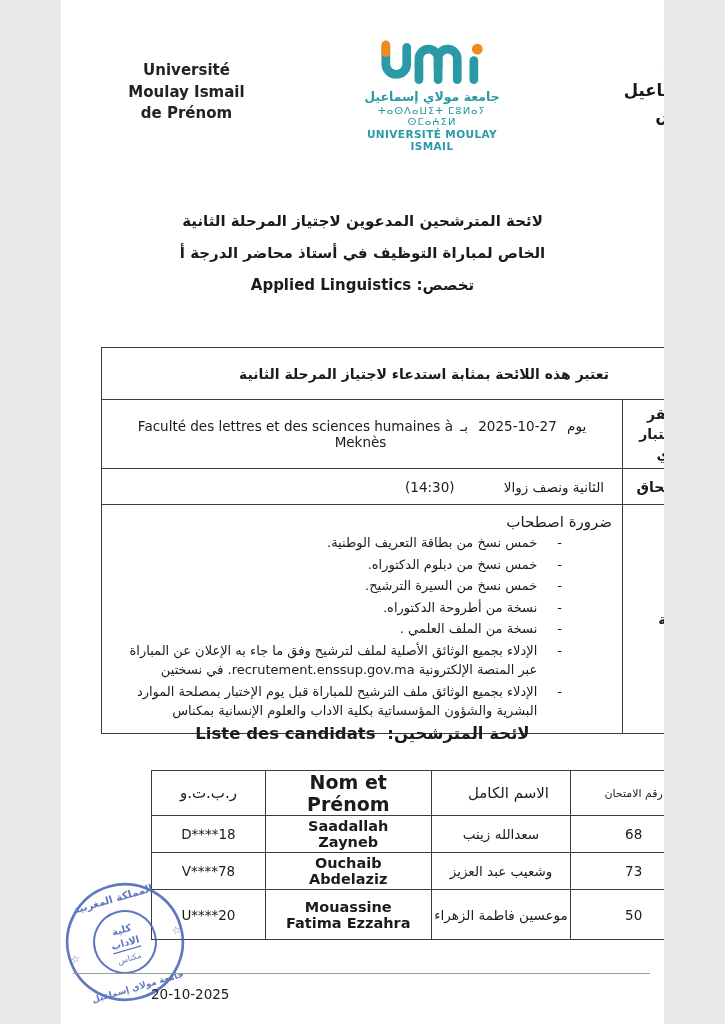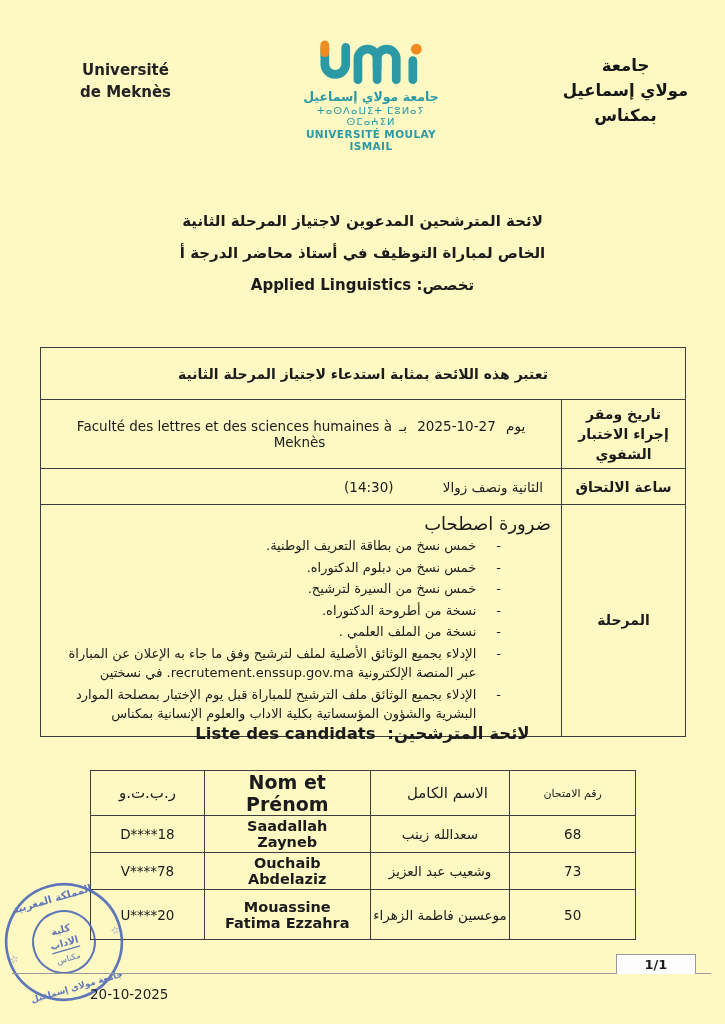--- a/index.html
+++ b/index.html
@@ -1,20 +1,20 @@
 <!DOCTYPE html>
 <html lang="ar"><head>
 <meta charset="utf-8">
 <style>
   * { margin:0; padding:0; box-sizing:border-box; }
   html,body { background:#e9e9e9; }
   body { font-family:"DejaVu Sans", sans-serif; color:#1b1b1b; }
   .page {
-    position:relative; width:725px; height:1024px; margin:0 auto;
-    background:#fef9c3; overflow:hidden;
+    position:relative; width:603px; height:1024px; margin:0 auto;
+    background:#ffffff; overflow:hidden;
   }
 
   
   .uni-left {
     position:absolute; left:38px; top:60px; width:175px;
     text-align:center; font-weight:bold; font-size:15px; line-height:21.5px; color:#222;
   }
   .logo-block { position:absolute; left:296px; top:40px; width:150px; text-align:center; }
   .logo-word { display:block; margin:0 auto; }
   .logo-ar  { color:#2b9aa6; font-size:12.5px; font-weight:bold; direction:rtl; margin-top:1px; }
@@ -39,21 +39,21 @@
   .info-table td { border:1.6px solid #3d3d3d; vertical-align:middle; }
   .info-table .banner { height:52px; text-align:center; font-weight:bold; font-size:14px; }
   .info-table .lbl { width:124px; text-align:center; font-weight:bold; font-size:14px; line-height:20px; padding:4px; }
   .info-table .val { text-align:center; padding:4px 8px; }
   .row-date { height:56px; }
   .row-time { height:36px; }
   .row-time .val { text-align:right; padding-right:18px; }
   .time-gap { margin-right:45px; }
   .date-part { margin:0 3px; }
   .notes-cell { padding:8px 8px 12px 8px; vertical-align:top; height:208px; }
-  .notes-intro { font-size:18px; padding-right:2px; }
+  .notes-intro { font-size:15px; padding-right:2px; }
   .notes-list { list-style:none; margin-top:2px; padding-right:52px; padding-left:6px; }
   .notes-list li { display:flex; gap:20px; font-size:13px; line-height:19.5px; margin-top:2px; }
   .notes-list .dash { flex:0 0 auto; }
   .lbl-notes { font-size:15px; }
 
   
   .cand-heading { position:absolute; top:724px; left:0; width:100%; text-align:center; direction:rtl; font-weight:bold; font-size:16.5px; }
   .cand-heading .fr { margin-right:6px; }
   .cand-table { position:absolute; left:90px; top:770px; width:546px; direction:rtl; }
   .cand-table td, .cand-table th { border:1.6px solid #3d3d3d; text-align:center; vertical-align:middle;margin-top:37px; }
@@ -81,21 +81,22 @@
   }
   .footer-date { position:absolute; left:90px; top:986px; font-size:13.5px; color:#1e1e1e; }
 </style>
 </head>
 <body>
 
 <div class="page">
 
   <div class="uni-left">
     <div>Université</div>
-    <div>de Meknès</div>
+    <div>Moulay Ismail</div>
+    <div>de Prénom</div>
   </div>
 
   <div class="logo-block">
     <svg class="logo-word" width="122" height="48" viewBox="0 0 140 52">
       <g fill="none" stroke="#2b9aa6" stroke-width="10" stroke-linecap="round">
         <path d="M17,7 V26 A12,12 0 0 0 41,26 V7"></path>
         <path d="M55,44 V20 A11,11 0 0 1 77,20 V44"></path>
         <path d="M77,31 V20 A11,11 0 0 1 99,20 V44"></path>
         <path d="M118,22 V44"></path>
       </g>
@@ -155,21 +156,21 @@
           <li>
                 <span class="dash">-</span>
                 <span>خمس نسخ من بطاقة التعريف الوطنية.</span>
               </li>
           <li>
                 <span class="dash">-</span>
                 <span>خمس نسخ من دبلوم الدكتوراه.</span>
               </li>
           <li>
                 <span class="dash">-</span>
-                <span>خمس نسخ من السيرة لترشيح.</span>
+                <span>خمس نسخ من السيرة الترشيح.</span>
               </li>
           <li>
                 <span class="dash">-</span>
                 <span>نسخة من أطروحة الدكتوراه.</span>
               </li>
           <li>
                 <span class="dash">-</span>
                 <span>نسخة من الملف العلمي .</span>
               </li>
           <li>

